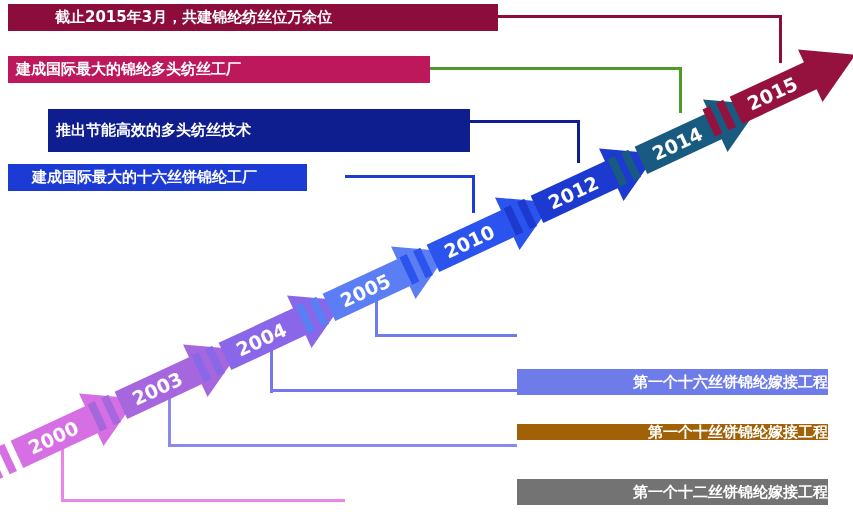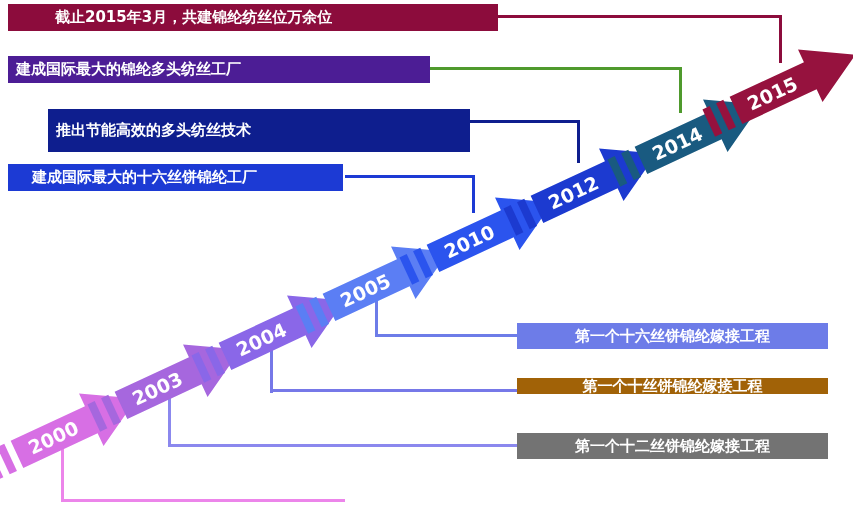--- a/index.html
+++ b/index.html
@@ -15,21 +15,21 @@
     position: absolute;
     color: #fff;
     font-weight: bold;
     font-size: 15px;
     display: flex;
     align-items: center;
     white-space: nowrap;
     overflow: hidden;
   }
   .top-box { justify-content: flex-start; padding: 0 8px; box-sizing: border-box; }
-  .bottom-box { justify-content: center; text-align: center; }
+  .bottom-box { justify-content: flex-end; text-align: center; margin-top: 46px; }
   .seg { position: absolute; }
   .seg.h { height: 3px; }
   .seg.v { width: 3px; }
   .arrow {
     position: absolute;
     width: 170px;
     height: 70px;
     transform: rotate(-25deg);
   }
   .arrow svg { display: block; }
@@ -146,27 +146,27 @@
           <rect x="17" y="20" width="8" height="30"></rect>
         <polygon points="32,20 114,20 114,6 164,35 114,64 114,50 32,50"></polygon>
       </g>
       <text x="72" y="42" text-anchor="middle">2015</text>
     </svg>
   </div>
 
   <div class="label-box top-box" style="left: 8px; top: 4px; width: 490px; height: 27px; background: rgb(140, 12, 60); padding-left: 47px;">
     <span>截止2015年3月，共建锦纶纺丝位万余位</span>
   </div>
-  <div class="label-box top-box" style="left: 8px; top: 56px; width: 422px; height: 27px; background: #4c1d95;">
+  <div class="label-box top-box" style="left: 8px; top: 56px; width: 422px; height: 27px; background: #be185d;">
     <span>建成国际最大的锦纶多头纺丝工厂</span>
   </div>
   <div class="label-box top-box" style="left: 8px; top: 109px; width: 422px; height: 43px; background: rgb(14, 30, 142); margin-left: 40px;">
     <span>推出节能高效的多头纺丝技术</span>
   </div>
-  <div class="label-box top-box" style="left: 8px; top: 164px; width: 335px; height: 27px; background: rgb(28, 58, 212); padding-left: 24px;">
+  <div class="label-box top-box" style="left: 8px; top: 164px; width: 299px; height: 27px; background: rgb(28, 58, 212); padding-left: 24px;">
     <span>建成国际最大的十六丝饼锦纶工厂</span>
   </div>
 
   <div class="label-box bottom-box" style="left: 517px; top: 323px; width: 311px; height: 26px; background: rgb(109, 124, 232);">
     <span>第一个十六丝饼锦纶嫁接工程</span>
   </div>
   <div class="label-box bottom-box" style="left: 517px; top: 378px; width: 311px; height: 16px; background: #a16207;">
     <span>第一个十丝饼锦纶嫁接工程</span>
   </div>
   <div class="label-box bottom-box" style="left: 517px; top: 433px; width: 311px; height: 26px; background: #737373;">

